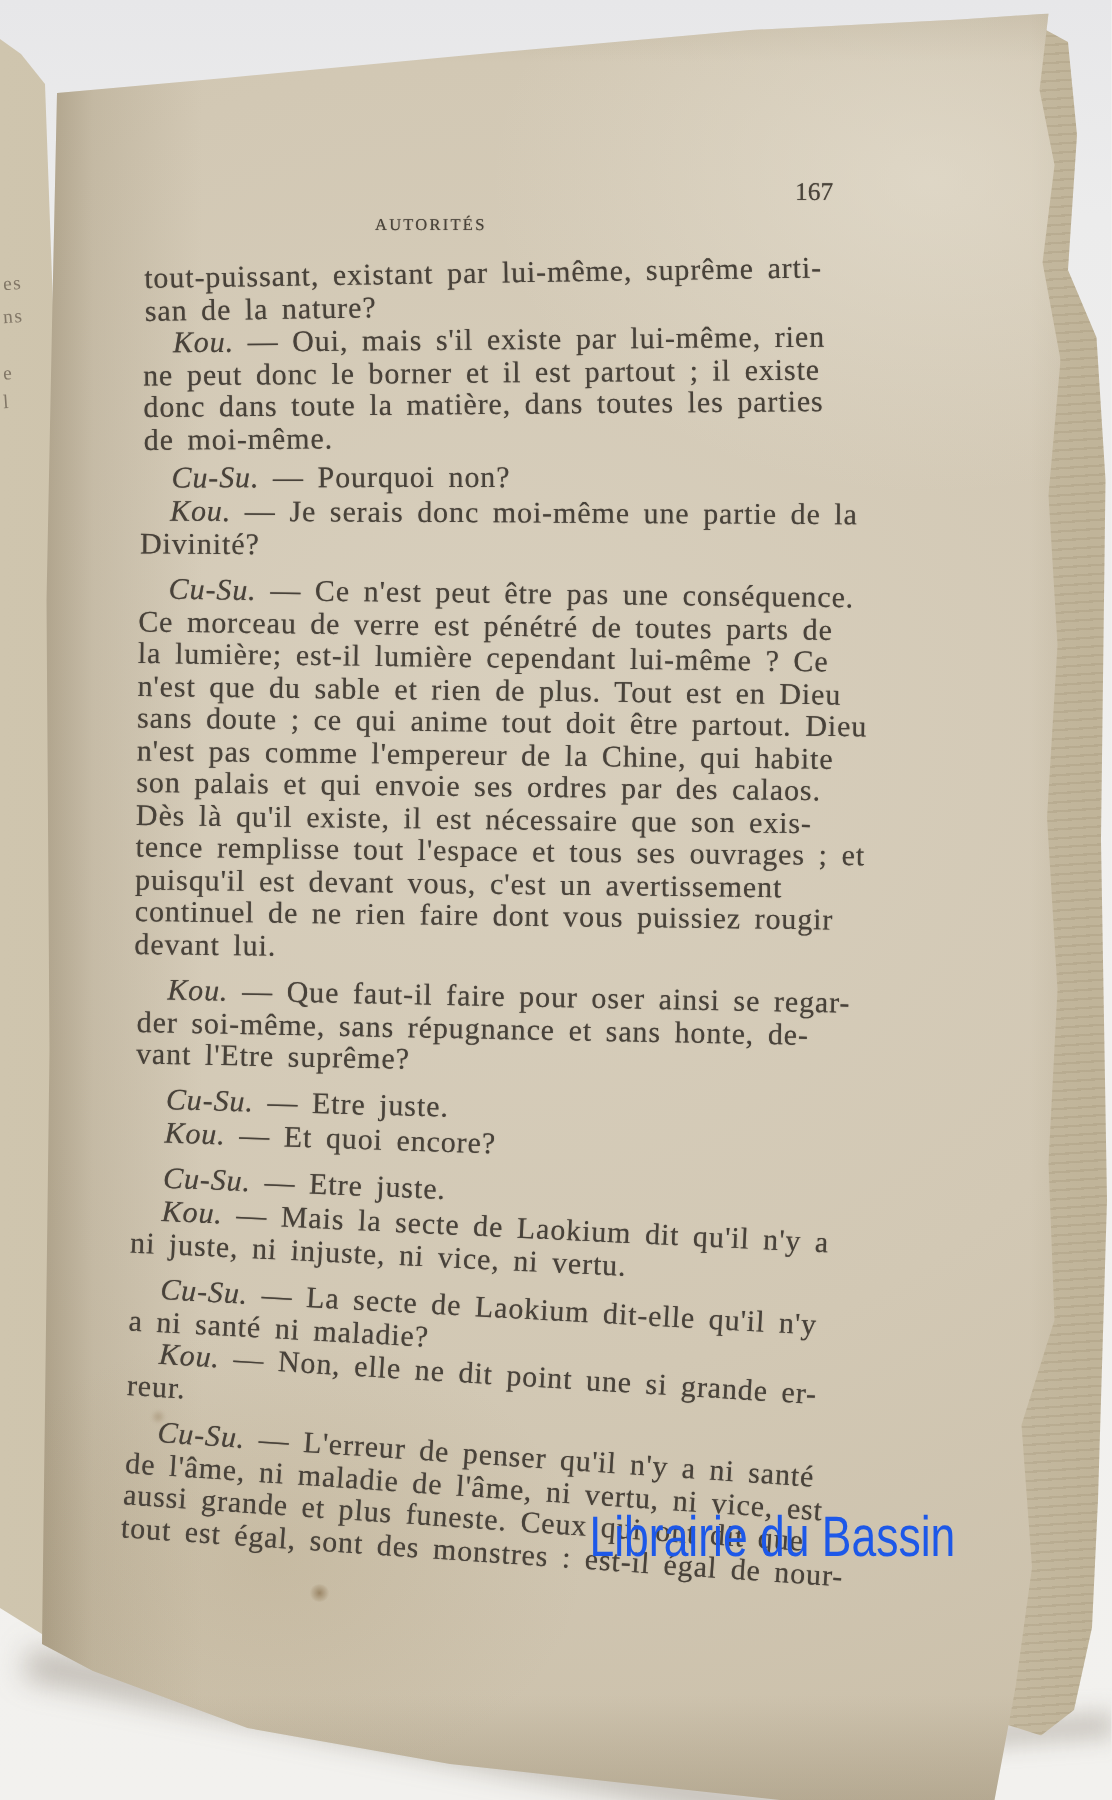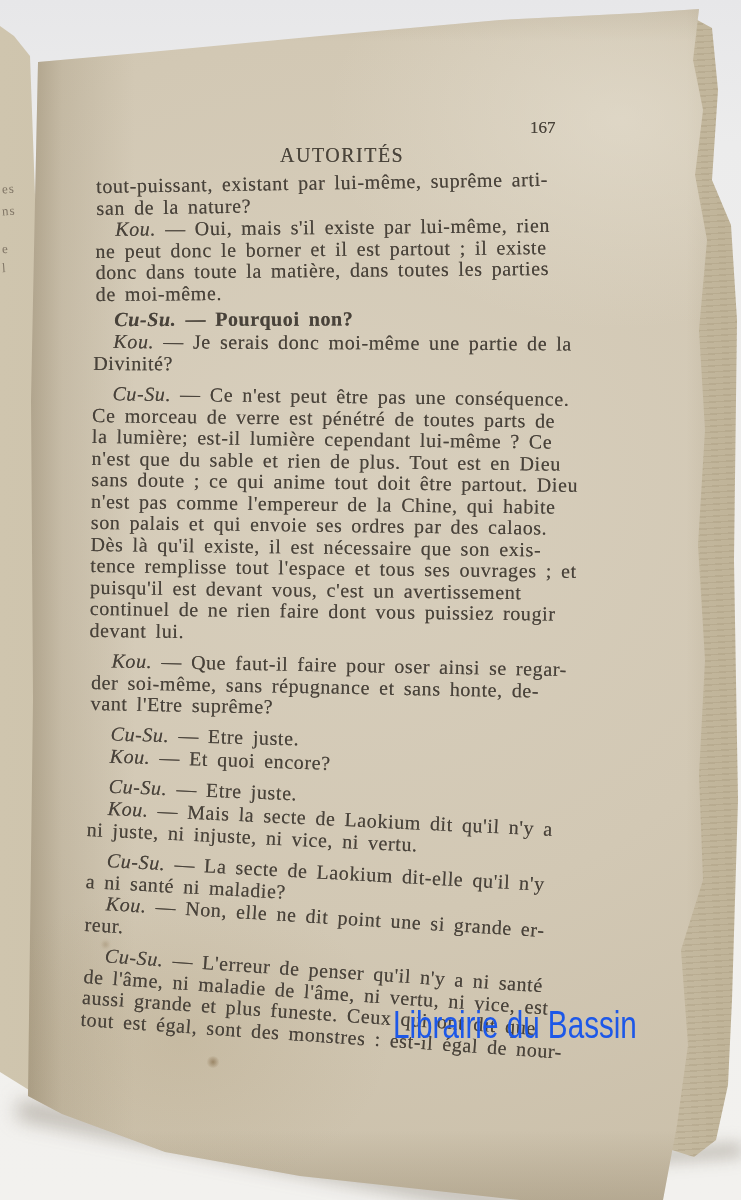--- a/index.html
+++ b/index.html
@@ -35,30 +35,30 @@
         linear-gradient(90deg,rgba(118,102,72,.38) 30px,rgba(146,132,104,.22) 62px,rgba(0,0,0,0) 135px),
         linear-gradient(270deg,rgba(130,115,85,.25) 0px,rgba(0,0,0,0) 55px),
         linear-gradient(0deg,rgba(125,110,82,.28) 0px,rgba(0,0,0,0) 70px),
         linear-gradient(180deg,rgba(125,110,82,.20) 0px,rgba(0,0,0,0) 42px),
         radial-gradient(900px 800px at 45% 40%,#d8cfbd 0%,#d2c8b4 55%,#cabfa9 100%);
       clip-path:polygon(38px 62px,150px 52px,320px 36px,500px 20px,640px 13px,699px 9px,
         693px 60px,703px 110px,695px 175px,707px 240px,699px 330px,705px 430px,698px 545px,
         705px 660px,699px 775px,703px 880px,681px 950px,688px 1045px,677px 1125px,663px 1200px,
         520px 1200px,428px 1190px,300px 1176px,165px 1152px,62px 1114px,28px 1096px,
         33px 700px,31px 400px,35px 200px);}
-  .header-title{position:absolute;left:280px;top:144px;font-size:20px;letter-spacing:1.5px;
+  .header-title{position:absolute;left:250px;top:144px;font-size:11px;letter-spacing:1.5px;
       color:#4a443b;text-shadow:0 0 .6px rgba(70,62,52,.7);}
   .page-number{position:absolute;left:530px;top:118px;font-size:17px;color:#4a443b;
       text-shadow:0 0 .6px rgba(70,62,52,.7);}
   .text-block{position:absolute;left:96px;top:176px;width:552px;color:#48423a;
       font-size:20px;line-height:21.5px;letter-spacing:.6px;word-spacing:3.5px;
       text-shadow:0 0 .6px rgba(70,62,52,.65);}
   .para{margin:0;white-space:pre-line;transform-origin:left top;}
   .para.indent{text-indent:20px;}
-  .para.gap-s{margin-top:4px;font-weight:bold;}
+  .para.gap-s{margin-top:4px;}
   .para.gap-l{margin-top:9px;}
   .speaker{font-style:italic;}
   .stain{position:absolute;border-radius:50%;z-index:4;}
   .s1{left:206px;top:1056px;width:14px;height:12px;
       background:radial-gradient(circle,rgba(118,90,52,.55),rgba(118,90,52,0) 70%);filter:blur(.5px);}
   .s2{left:100px;top:940px;width:11px;height:9px;
       background:radial-gradient(circle,rgba(130,105,70,.35),rgba(130,105,70,0) 70%);filter:blur(1px);}
   .watermark{position:absolute;left:393px;top:1004px;z-index:6;
       font-family:"Liberation Sans","DejaVu Sans",sans-serif;font-size:38px;
       transform:scaleX(.78);transform-origin:left top;white-space:nowrap;}

